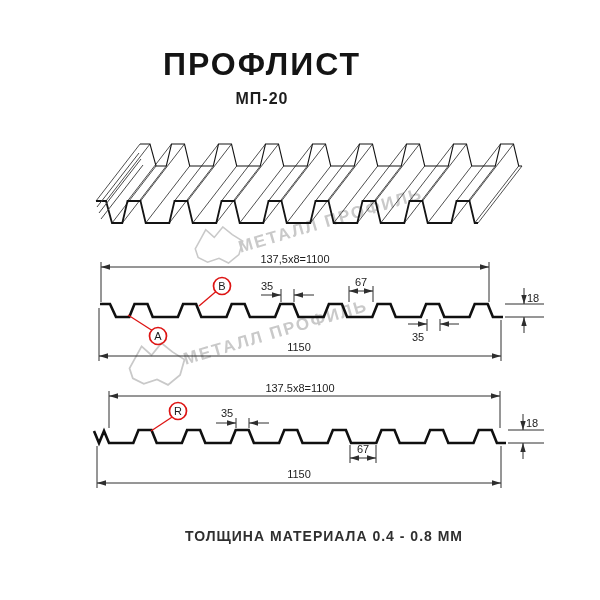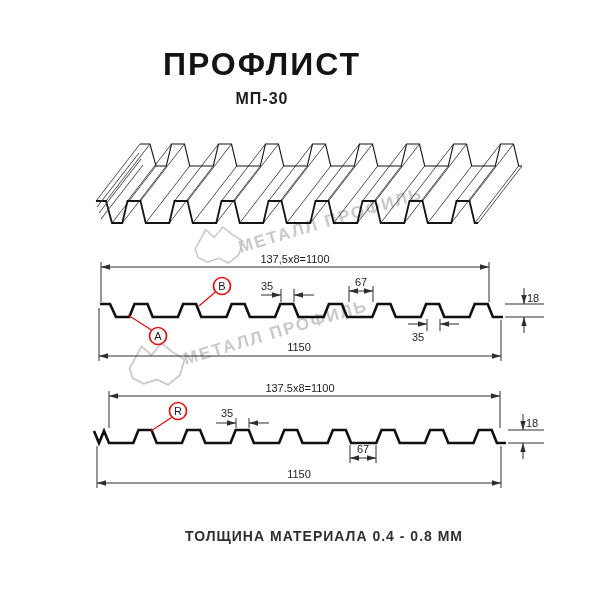--- a/index.html
+++ b/index.html
@@ -30,21 +30,21 @@
   .redcirc{fill:none;stroke:#dd1413;stroke-width:1.7;}
   text.red{fill:#dd1413;font-size:11.5px;}
 </style>
 </head>
 <body>
 
 <div class="page">
 
   <div class="header">
     <h1>ПРОФЛИСТ</h1>
-    <div class="subtitle">МП-30</div>
+    <div class="subtitle">МП-20</div>
   </div>
 
   <div class="wm" style="left:193px;top:226px;">
     <svg width="52" height="38" viewBox="0 0 52 40">
       <polygon points="1,24 12,4 21,12 30,1 40,9 51,16 47,30 36,39 26,34 14,38 4,33"></polygon>
     </svg>
   </div>
   <div class="wm" style="left:239px;top:238px;">
     <span class="wm-text">МЕТАЛЛ ПРОФИЛЬ</span>
   </div>

